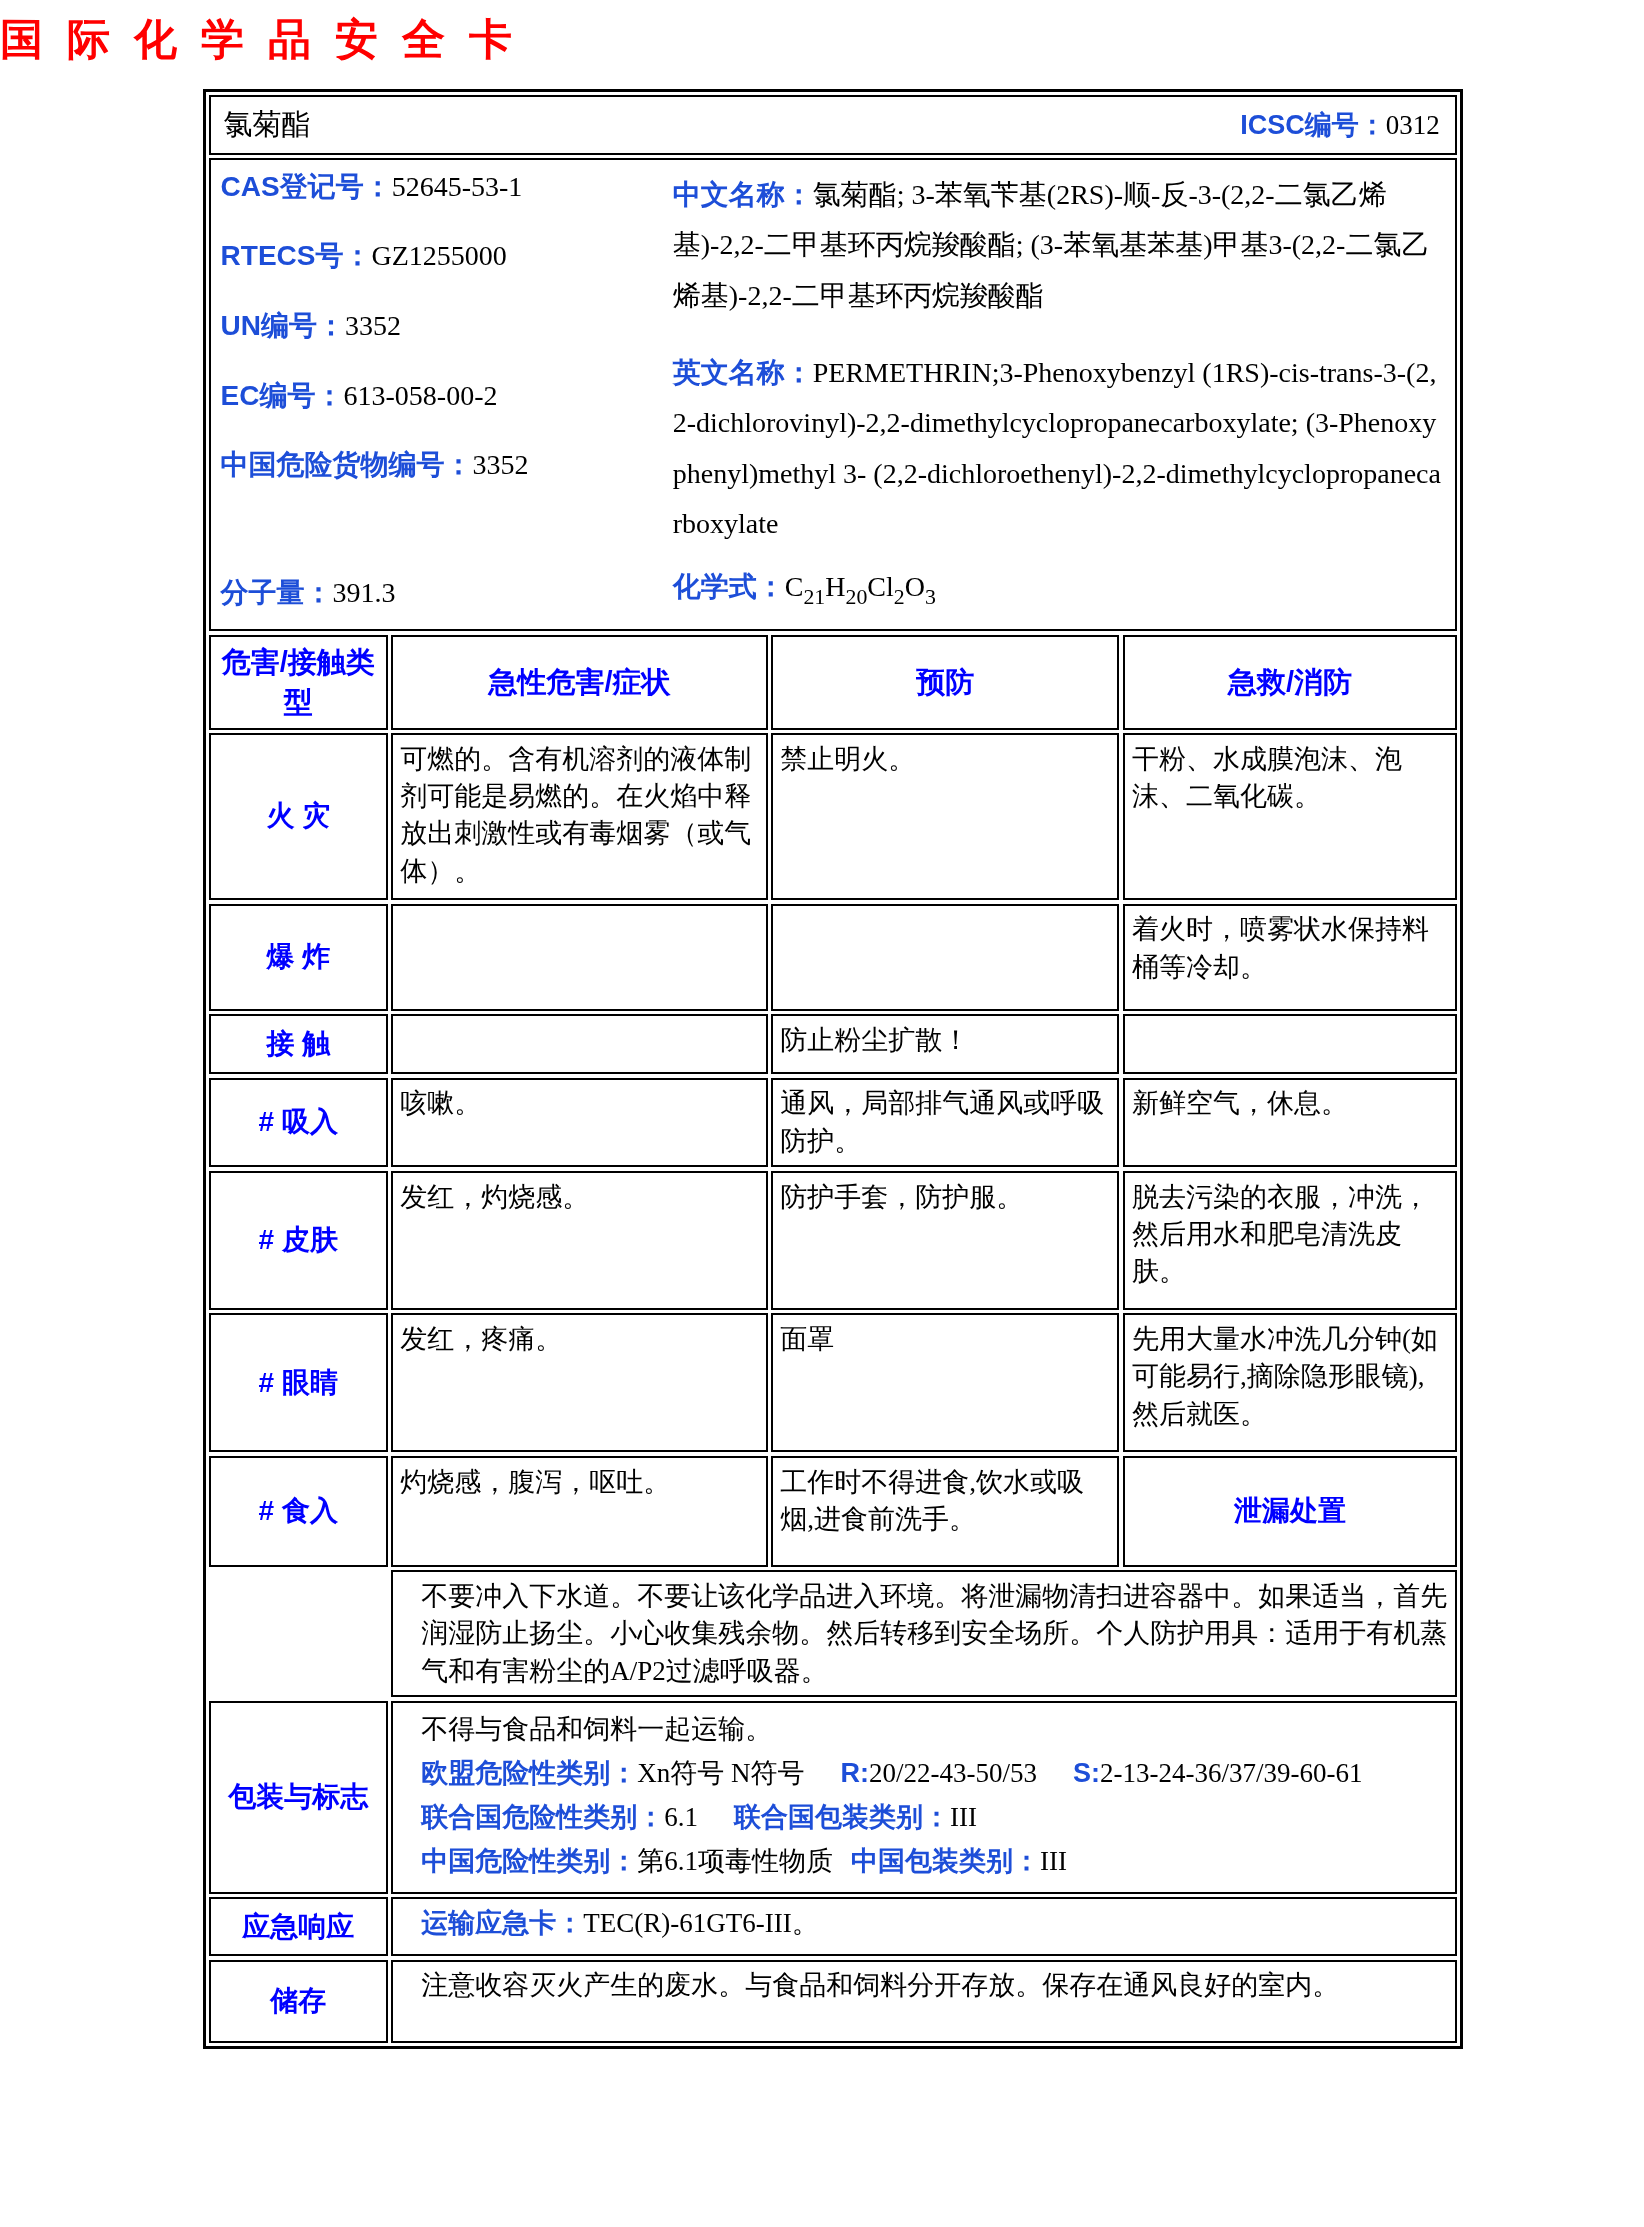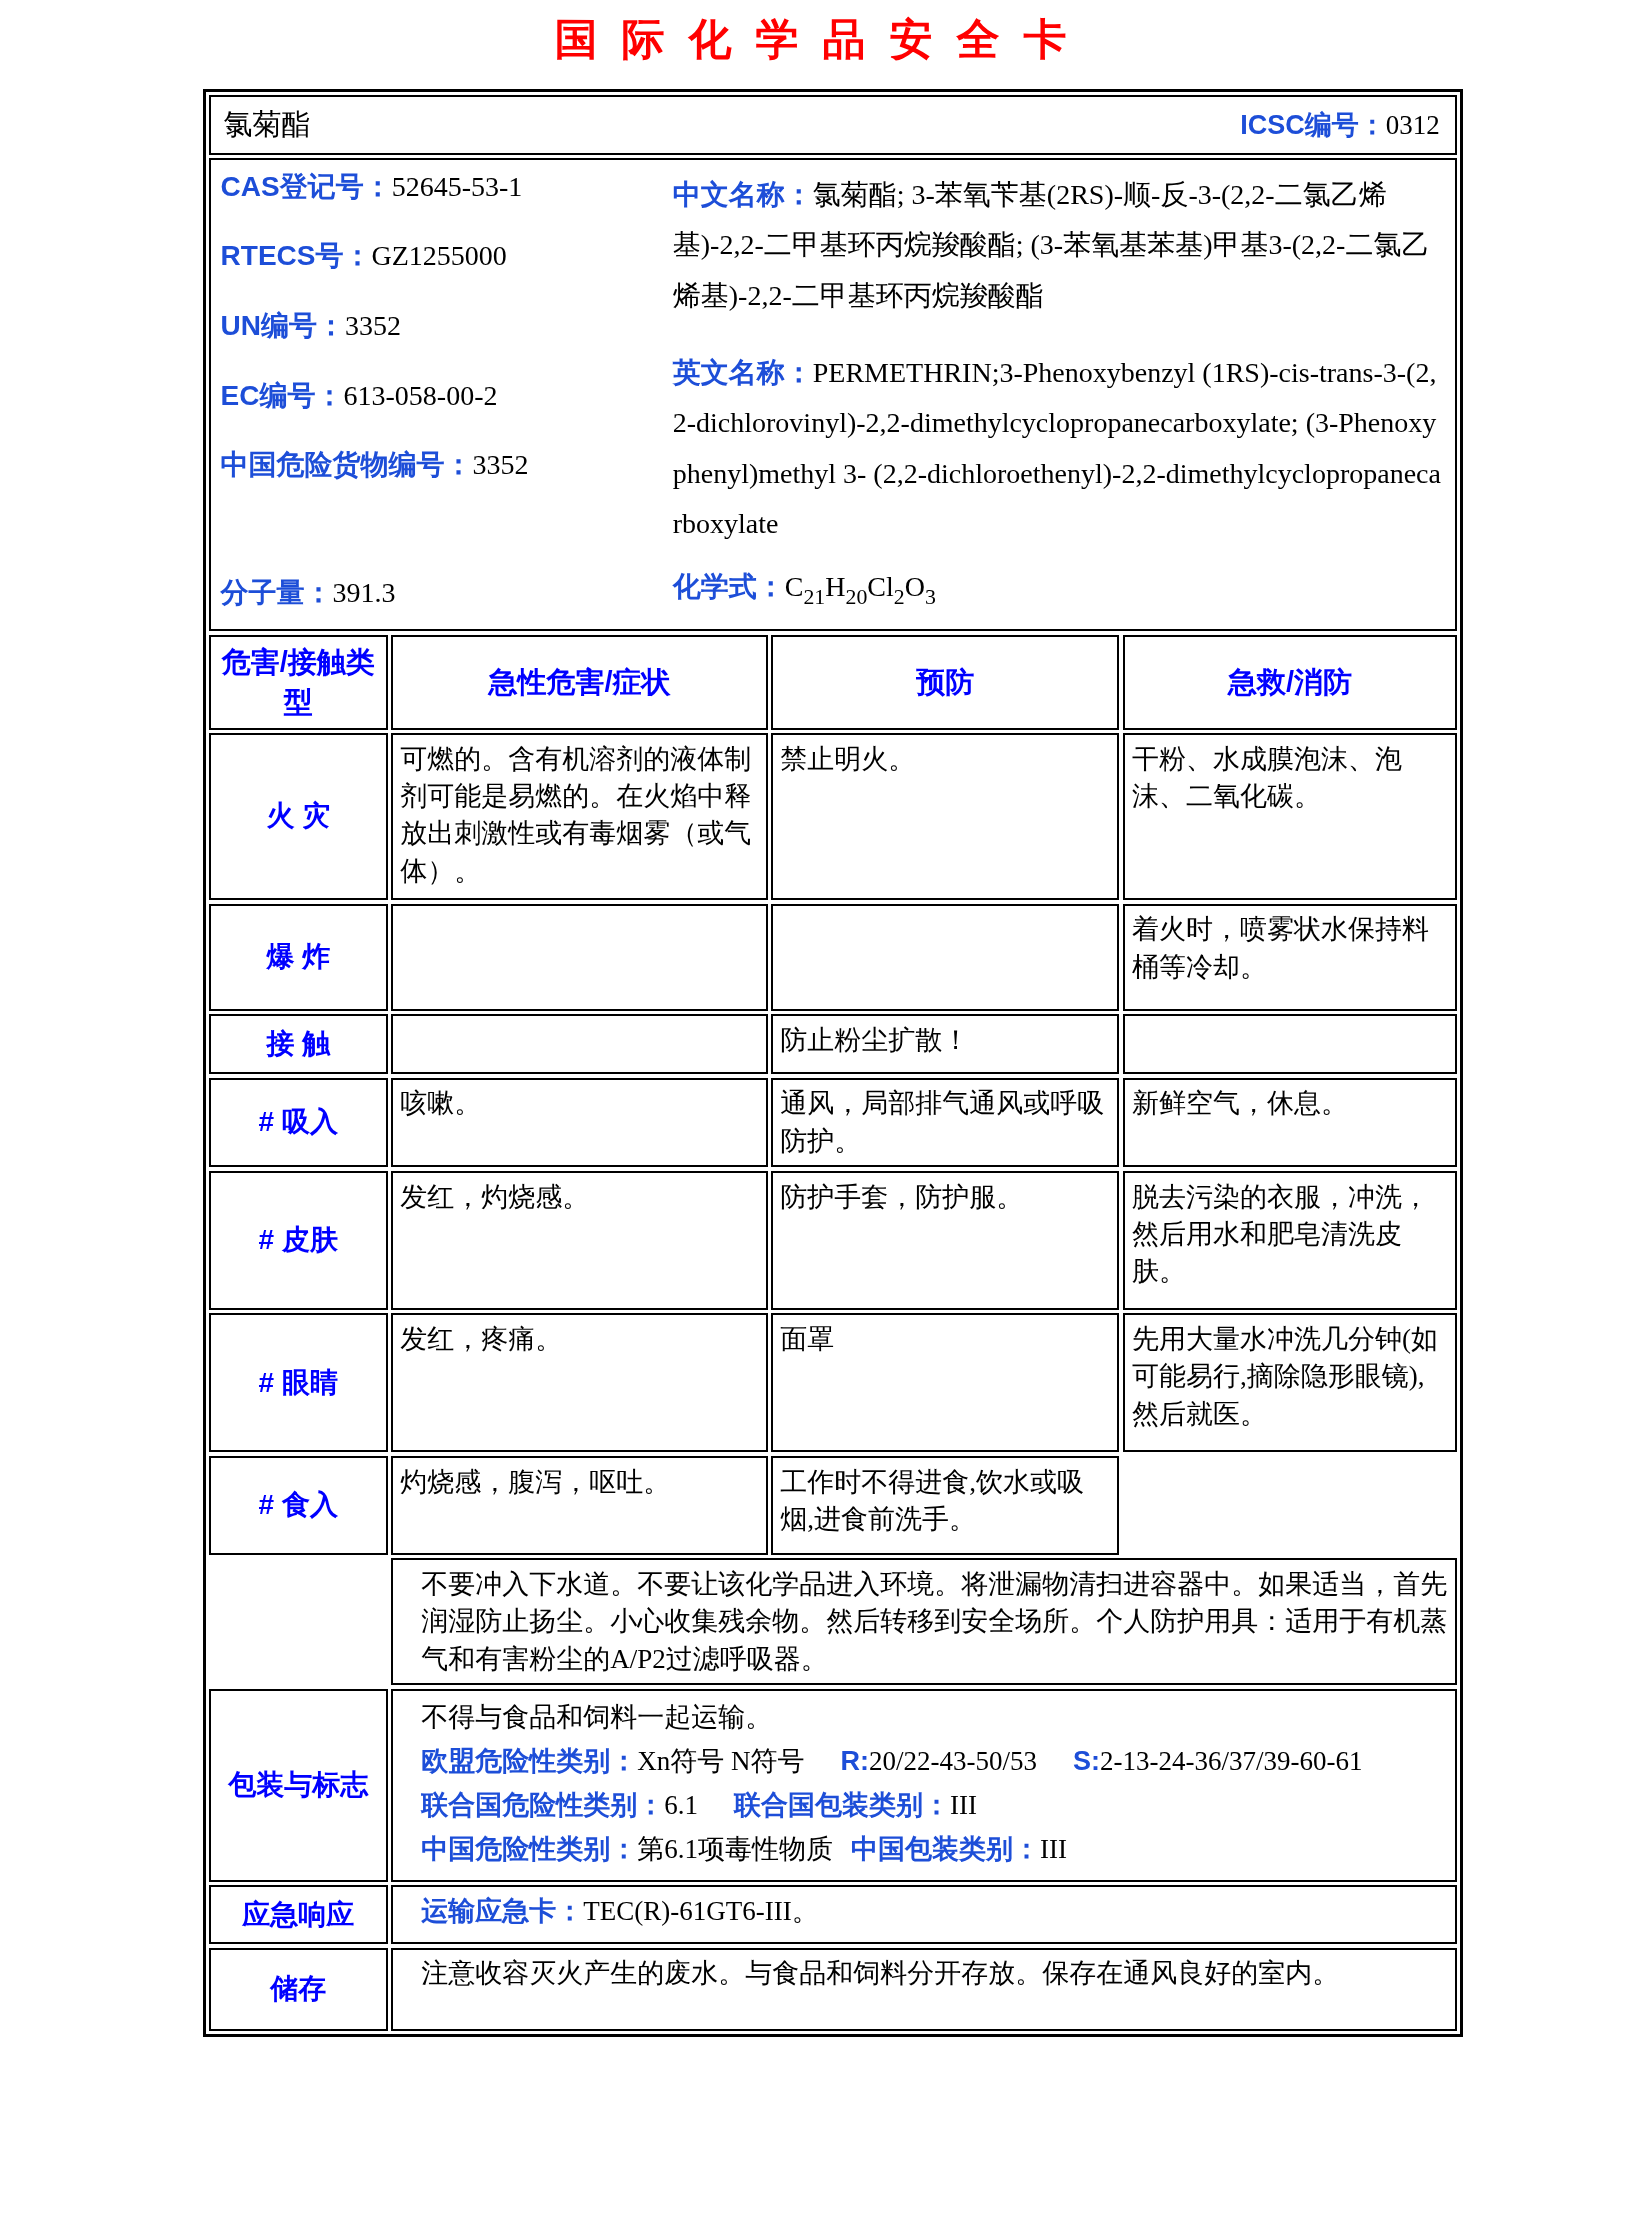--- a/index.html
+++ b/index.html
@@ -9,21 +9,20 @@
   }
   body {
     width: 1645px;
     height: 2227px;
     position: relative;
     font-family: "Liberation Serif", "DejaVu Serif", serif;
     font-size: 27px;
     color: #000;
   }
   .page-title {
-    text-align: center;
     color: #ff0000;
     font-weight: bold;
     font-size: 43px;
     letter-spacing: 24px;
     padding-top: 11.2px;
     margin-bottom: 19.6px;
     font-family: "Liberation Serif", "DejaVu Serif", serif;
   }
   .card {
     margin-left: 203px;
@@ -210,20 +209,21 @@
 
     <div class="cell type-cell mh-eye"># 眼睛</div>
     <div class="cell">发红，疼痛。</div>
     <div class="cell">面罩</div>
     <div class="cell">先用大量水冲洗几分钟(如可能易行,摘除隐形眼镜),然后就医。</div>
 
     <div class="cell type-cell mh-ing"># 食入</div>
     <div class="cell">灼烧感，腹泻，呕吐。</div>
     <div class="cell">工作时不得进食,饮水或吸烟,进食前洗手。</div>
 
+    <div class="cell type-cell mh-spill">泄漏处置</div>
     <div class="cell span-cell mh-spill">不要冲入下水道。不要让该化学品进入环境。将泄漏物清扫进容器中。如果适当，首先润湿防止扬尘。小心收集残余物。然后转移到安全场所。个人防护用具：适用于有机蒸气和有害粉尘的A/P2过滤呼吸器。</div>
 
     <div class="cell type-cell mh-pack">包装与标志</div>
     <div class="cell span-cell mh-pack pack-cell">
       <div>不得与食品和饲料一起运输。</div>
       <div>
         <span class="lbl">欧盟危险性类别：</span><span class="val">Xn符号 N符号</span><span class="seg-gap"></span><span class="lbl">R:</span><span class="val">20/22-43-50/53</span><span class="seg-gap"></span><span class="lbl">S:</span><span class="val">2-13-24-36/37/39-60-61</span>
       </div>
       <div>
         <span class="lbl">联合国危险性类别：</span><span class="val">6.1</span><span class="seg-gap"></span><span class="lbl">联合国包装类别：</span><span class="val">III</span>

